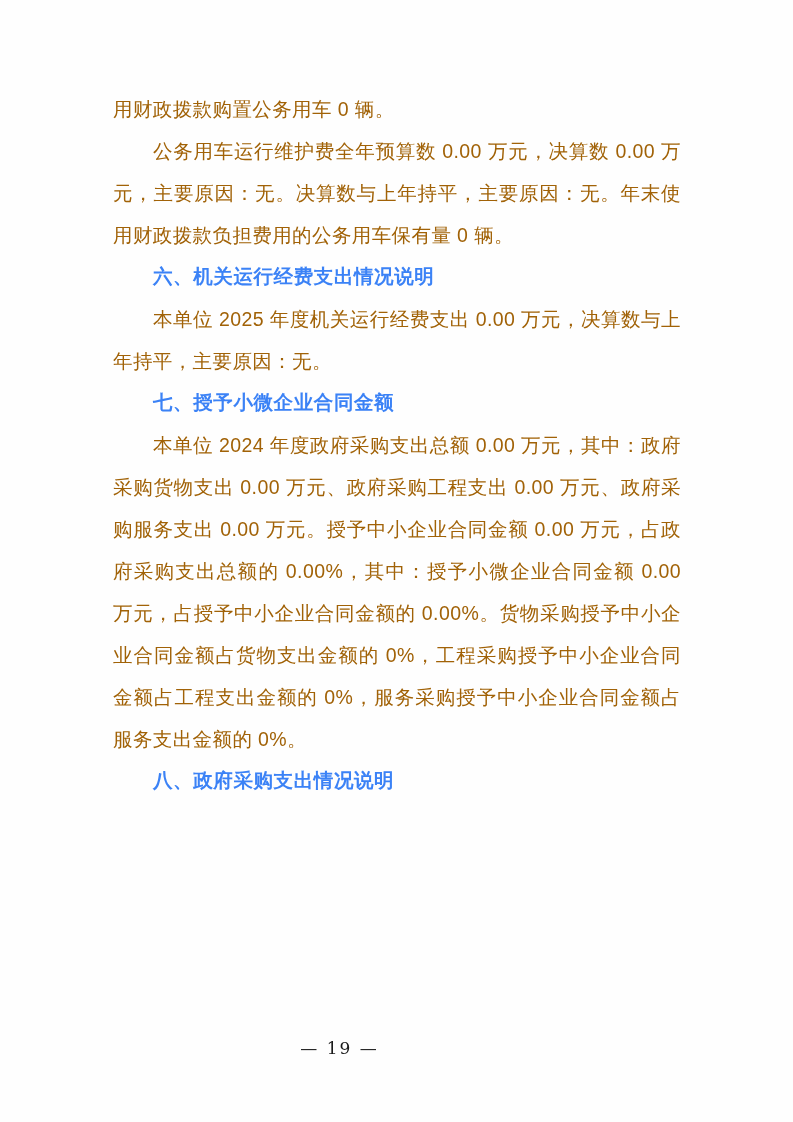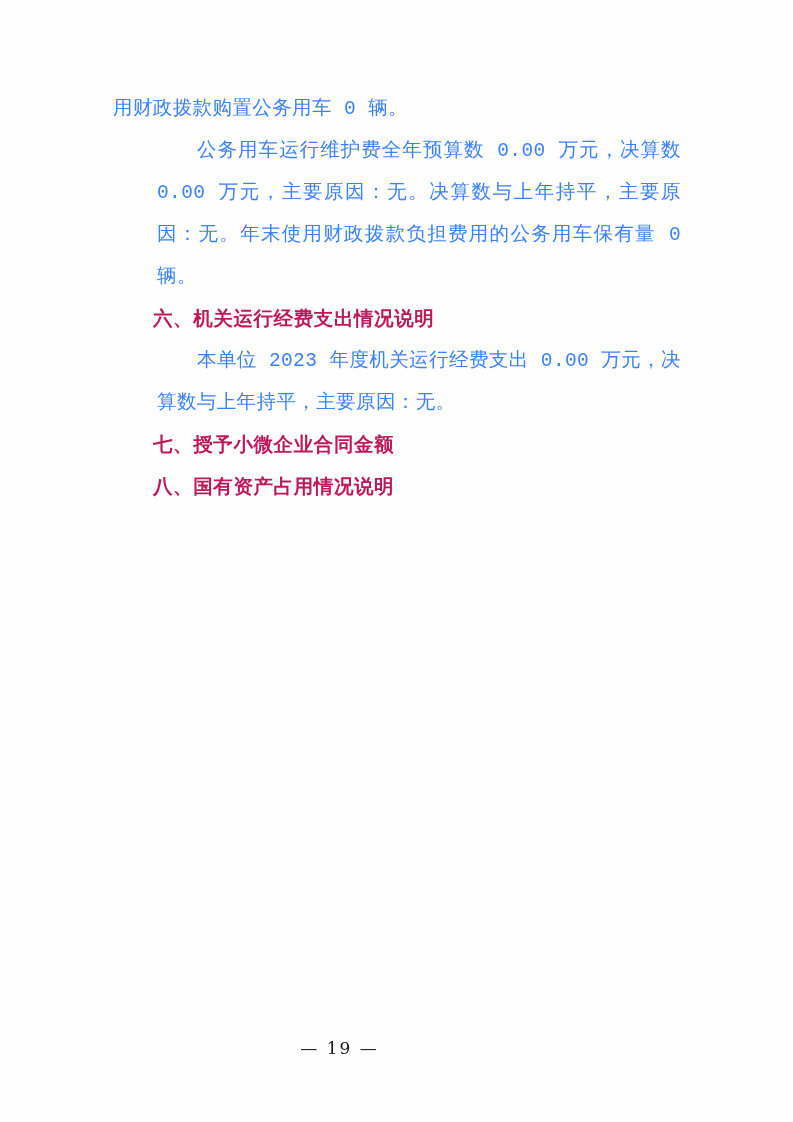--- a/index.html
+++ b/index.html
@@ -28,35 +28,34 @@
     top: 88px;
     width: 568px;
   }
   p.body-para {
     margin: 0 0 0 0;
     font-size: 19.5px;
     line-height: 42px;
     text-align: justify;
     text-justify: inter-ideograph;
     letter-spacing: 0.4px;
-    color: #3b82f6;
-    font-family: Liberation Mono, monospace;
+    color: #a16207;
+    font-family: Liberation Sans, sans-serif;
   }
   p.indent {
     text-indent: 40px;
-    margin-left: 44px;
   }
   h2.section-heading {
     margin: 0;
     font-size: 19.5px;
     line-height: 42px;
     font-weight: bold;
     text-indent: 40px;
     letter-spacing: 0.6px;
-    color: #be185d;
+    color: #3b82f6;
     font-family: "DejaVu Sans", "Liberation Sans", sans-serif;
   }
   .footer {
     position: absolute;
     left: 0;
     top: 1038px;
     width: 679px;
     text-align: center;
     font-size: 17px;
     letter-spacing: 2px;
@@ -71,25 +70,26 @@
 
   <div class="content">
 
     <p class="body-para">用财政拨款购置公务用车 0 辆。</p>
 
     <p class="body-para indent">公务用车运行维护费全年预算数 0.00 万元，决算数 0.00 万元，主要原因：无。决算数与上年持平，主要原因：无。年末使用财政拨款负担费用的公务用车保有量 0 辆。</p>
 
 
     <h2 class="section-heading">六、机关运行经费支出情况说明</h2>
 
-    <p class="body-para indent">本单位 2023 年度机关运行经费支出 0.00 万元，决算数与上年持平，主要原因：无。</p>
+    <p class="body-para indent">本单位 2025 年度机关运行经费支出 0.00 万元，决算数与上年持平，主要原因：无。</p>
 
     <h2 class="section-heading">七、授予小微企业合同金额</h2>
 
+    <p class="body-para indent">本单位 2024 年度政府采购支出总额 0.00 万元，其中：政府采购货物支出 0.00 万元、政府采购工程支出 0.00 万元、政府采购服务支出 0.00 万元。授予中小企业合同金额 0.00 万元，占政府采购支出总额的 0.00%，其中：授予小微企业合同金额 0.00 万元，占授予中小企业合同金额的 0.00%。货物采购授予中小企业合同金额占货物支出金额的 0%，工程采购授予中小企业合同金额占工程支出金额的 0%，服务采购授予中小企业合同金额占服务支出金额的 0%。</p>
 
-    <h2 class="section-heading">八、国有资产占用情况说明</h2>
+    <h2 class="section-heading">八、政府采购支出情况说明</h2>
 
 
   </div>
 
   <div class="footer">— 19 —</div>
 
 </div>
 
 </body></html>

